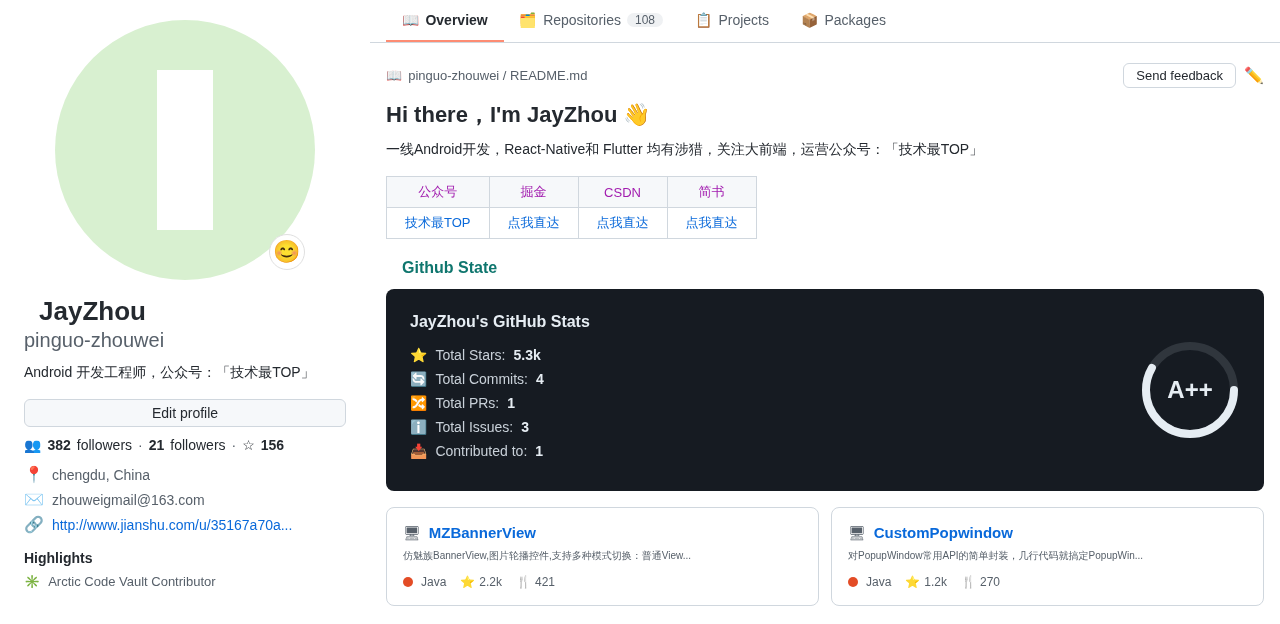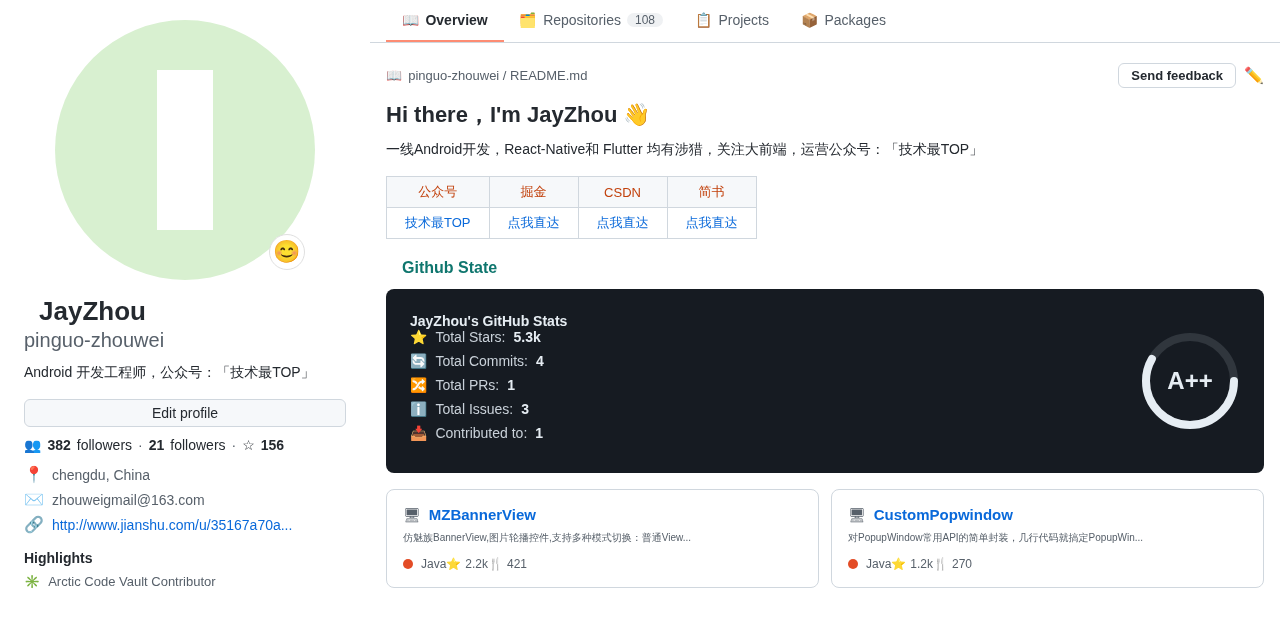--- a/index.html
+++ b/index.html
@@ -44,54 +44,54 @@
     .nav-tab.active { color: #24292f; border-bottom: 2px solid #fd8c73; font-weight: 600; }
     .nav-tab .badge { background: #afb8c133; color: #57606a; border-radius: 20px; padding: 0 8px; font-size: 12px; font-weight: 500; text-align: center; }
 
     
     .content { padding: 20px 16px; }
 
     
     .readme-bar { display: flex; align-items: center; justify-content: space-between; margin-bottom: 12px; }
     .readme-path { display: flex; align-items: center; gap: 6px; color: #57606a; font-size: 13px; }
     .readme-actions { display: flex; align-items: center; gap: 8px; }
-    .send-feedback-btn { border: 1px solid #d0d7de; border-radius: 6px; padding: 4px 12px; font-size: 13px; cursor: pointer; background: #fff; color: #24292f; font-weight: 700; }
+    .send-feedback-btn { border: 1px solid #d0d7de; border-radius: 6px; padding: 4px 12px; font-size: 13px; cursor: pointer; background: #fff; color: #24292f; font-weight: 400; }
     .edit-icon { color: #57606a; font-size: 16px; cursor: pointer; }
 
     
     .profile-greeting { font-size: 22px; font-weight: 600; margin-bottom: 8px; }
     .profile-desc { font-size: 14px; color: #24292f; margin-bottom: 16px; line-height: 1.6; }
 
     
     .links-table { border-collapse: collapse; margin-bottom: 20px; }
     .links-table th, .links-table td { border: 1px solid #d0d7de; padding: 6px 18px; text-align: center; font-size: 13px; }
-    .links-table th { background: #f6f8fa; font-weight: 500; color: #c2410c; }
+    .links-table th { background: #f6f8fa; font-weight: 500; color: #a21caf; }
     .links-table td a { color: #0969da; text-decoration: none; }
 
     
     .section-title { font-size: 16px; font-weight: 700; color: #0f766e; margin-bottom: 12px; margin-left: 16px; }
 
     .github-stats-card { background: #161b22; color: #e6edf3; border-radius: 8px; padding: 24px; display: flex; align-items: center; justify-content: space-between; margin-bottom: 16px; }
-    .stats-card-title { font-size: 14px; font-weight: 700; color: #e6edf3; }
+    .stats-card-title { font-size: 16px; font-weight: 700; margin-bottom: 16px; color: #e6edf3; }
     .stat-row { display: flex; align-items: center; gap: 8px; margin-bottom: 8px; font-size: 14px; color: #c9d1d9; }
     .stat-label { color: #c9d1d9; font-weight: 500; }
     .stat-value { color: #e6edf3; font-weight: 600; }
     .stat-icon { font-size: 14px; }
     .grade-circle { width: 100px; height: 100px; position: relative; display: flex; align-items: center; justify-content: center; }
     .grade-text { font-size: 24px; font-weight: 800; color: #e6edf3; z-index: 2; position: relative; }
     .grade-ring { position: absolute; top: 0; left: 0; width: 100px; height: 100px; }
 
     
     .repo-cards { display: flex; gap: 12px; }
     .repo-card { flex: 1; border: 1px solid #d0d7de; border-radius: 8px; padding: 16px; background: #fff; min-width: 0; }
     .repo-card-header { display: flex; align-items: center; gap: 8px; margin-bottom: 8px; }
     .repo-icon { color: #57606a; font-size: 14px; }
     .repo-name { font-size: 15px; font-weight: 600; color: #0969da; }
     .repo-desc { font-size: 10px; color: #57606a; margin-bottom: 12px; line-height: 1.4; white-space: nowrap; overflow: hidden; text-overflow: ellipsis; }
-    .repo-meta { display: flex; align-items: center; font-size: 12px; color: #57606a; }
+    .repo-meta { display: flex; align-items: center; gap: 14px; font-size: 12px; color: #57606a; }
     .repo-lang-dot { width: 10px; height: 10px; border-radius: 50%; background: #e34c26; display: inline-block; margin-right: 4px; }
     .repo-meta-item { display: flex; align-items: center; gap: 4px; }
   </style>
 </head>
 <body>
 
 <div class="layout">
 
   <div class="sidebar">
     <div class="avatar-container">

